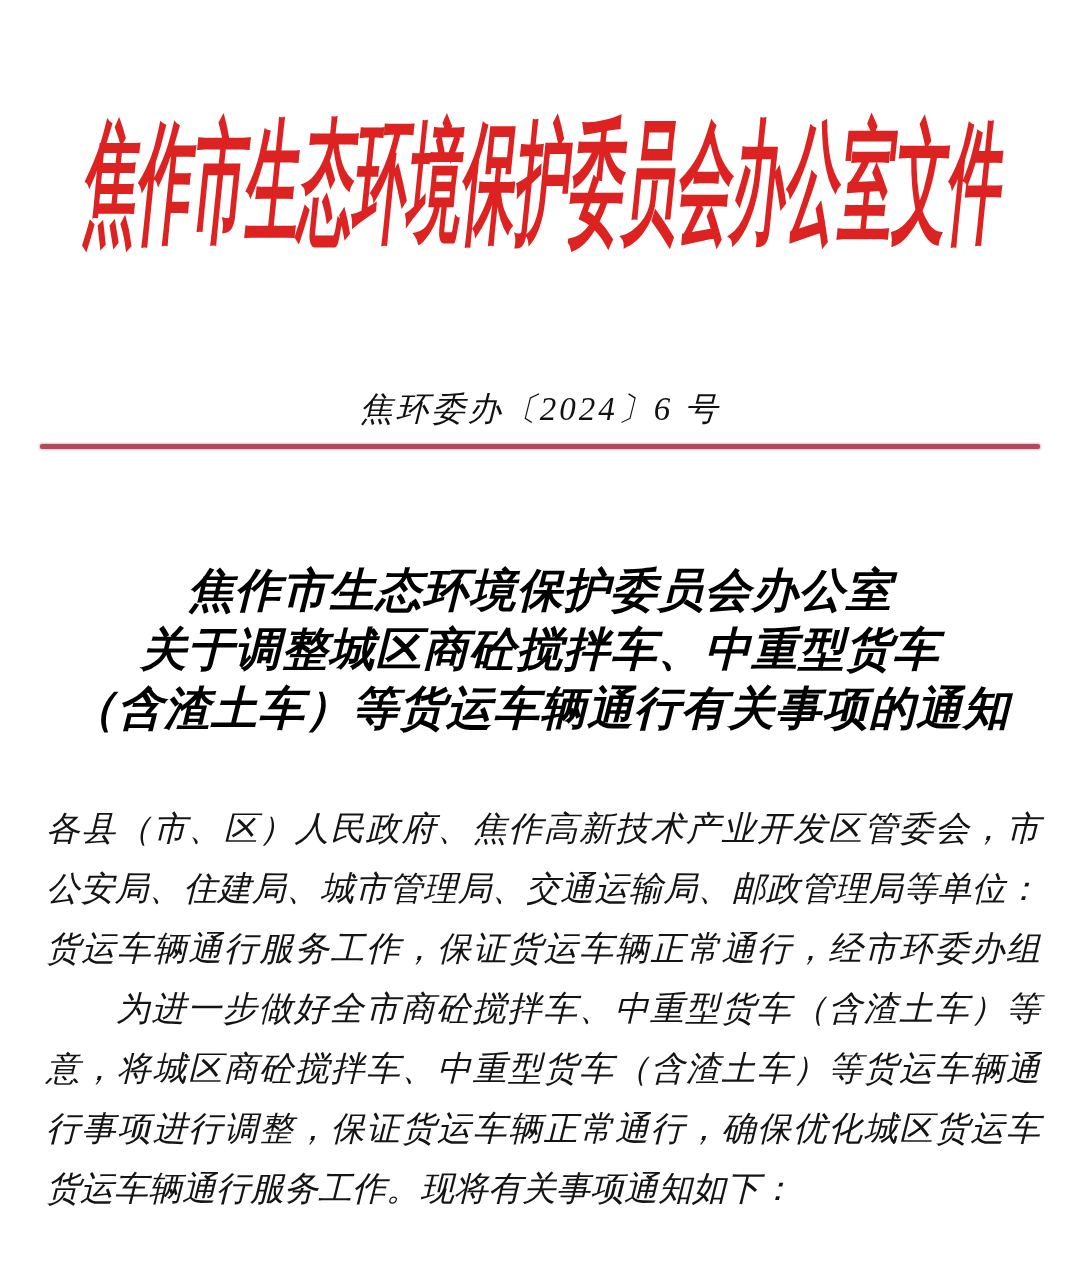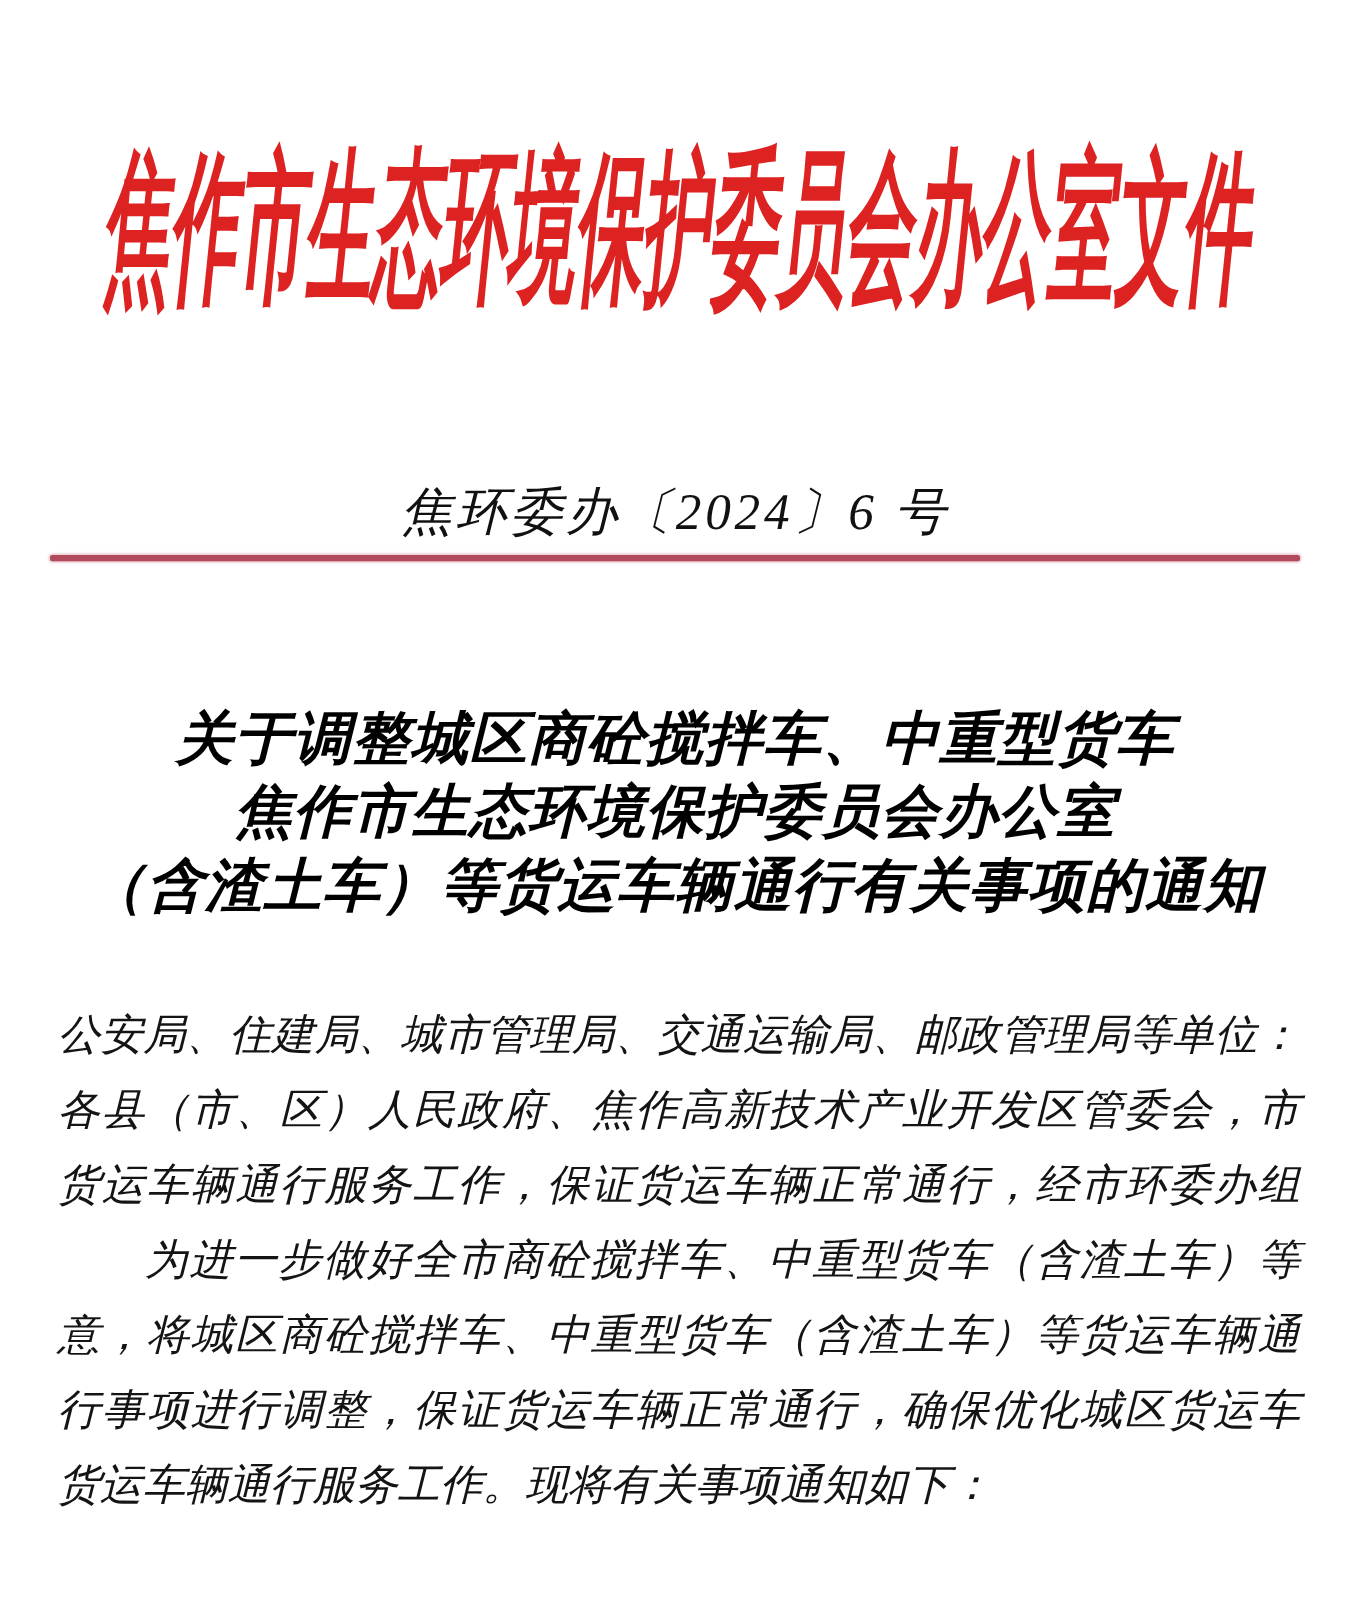--- a/index.html
+++ b/index.html
@@ -36,21 +36,21 @@
     color: var(--header-red);
     transform: scaleY(2.45);
     transform-origin: 50% 50%;
   }
   .doc-number {
     position: absolute;
     top: 390px;
     left: 0;
     width: 100%;
     text-align: center;
-    font-size: 41px;
+    font-size: 33px;
     line-height: 38px;
     letter-spacing: 3px;
     color: #111;
   }
   .red-line {
     position: absolute;
     top: 444px;
     left: 40px;
     width: 1000px;
     height: 5px;
@@ -92,28 +92,28 @@
 
 <div class="page">
 
   <div class="red-header">焦作市生态环境保护委员会办公室文件</div>
 
   <div class="doc-number">焦环委办〔2024〕6 号</div>
 
   <div class="red-line"></div>
 
   <div class="doc-title">
+    <div class="title-line">焦作市生态环境保护委员会办公室</div>
     <div class="title-line">关于调整城区商砼搅拌车、中重型货车</div>
-    <div class="title-line">焦作市生态环境保护委员会办公室</div>
     <div class="title-line">（含渣土车）等货运车辆通行有关事项的通知</div>
   </div>
 
   <div class="doc-body">
+    <div class="body-line just">各县（市、区）人民政府、焦作高新技术产业开发区管委会，市</div>
     <div class="body-line just">公安局、住建局、城市管理局、交通运输局、邮政管理局等单位：</div>
-    <div class="body-line just">各县（市、区）人民政府、焦作高新技术产业开发区管委会，市</div>
     <div class="body-line just">货运车辆通行服务工作，保证货运车辆正常通行，经市环委办组</div>
     <div class="body-line just indent">为进一步做好全市商砼搅拌车、中重型货车（含渣土车）等</div>
     <div class="body-line just">意，将城区商砼搅拌车、中重型货车（含渣土车）等货运车辆通</div>
     <div class="body-line just">行事项进行调整，保证货运车辆正常通行，确保优化城区货运车</div>
     <div class="body-line">货运车辆通行服务工作。现将有关事项通知如下：</div>
   </div>
 
 </div>
 
 </body></html>

